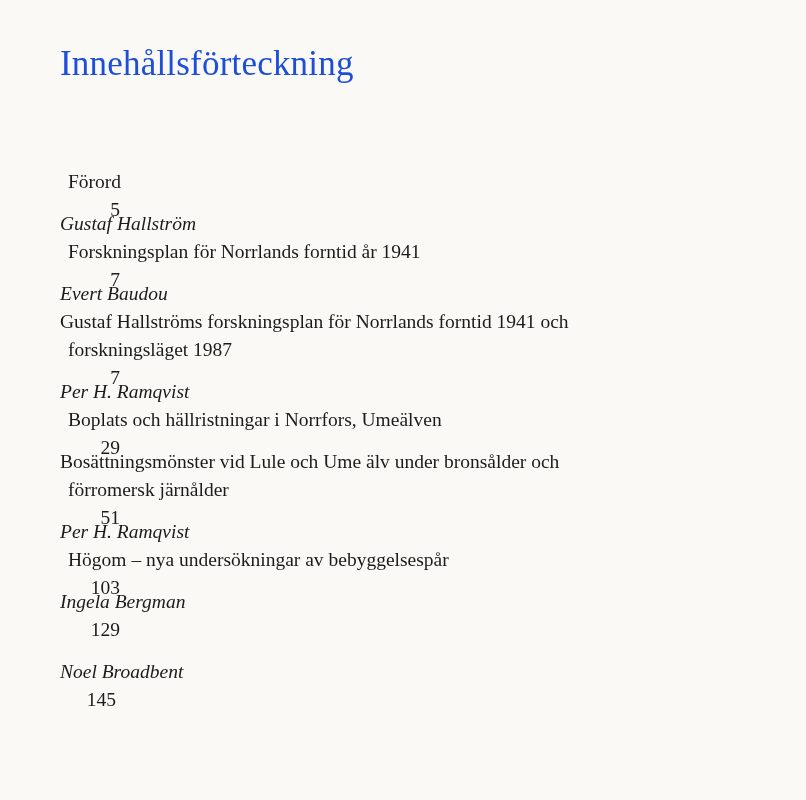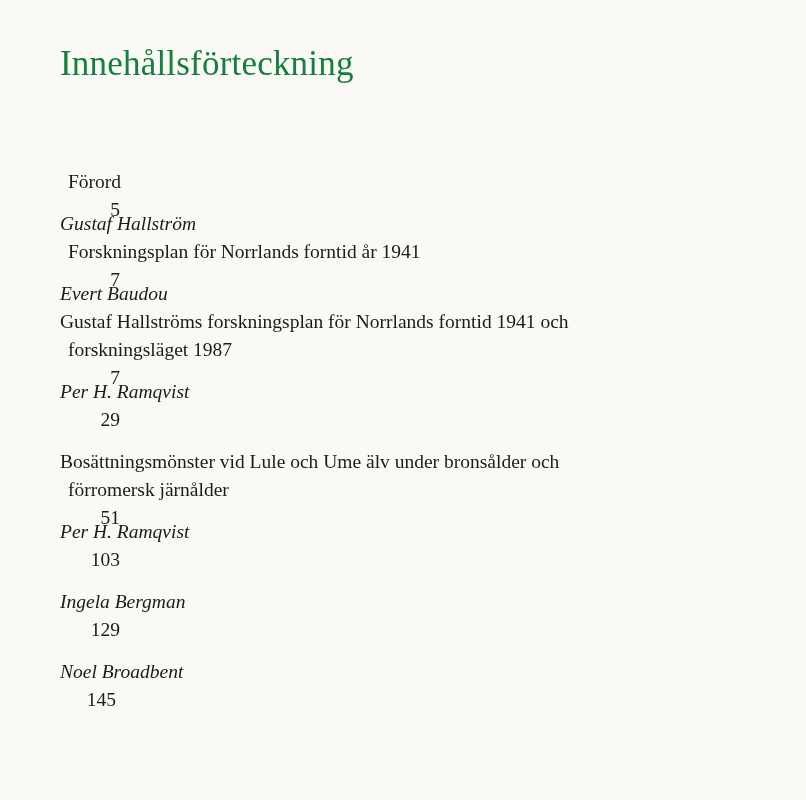--- a/index.html
+++ b/index.html
@@ -5,21 +5,21 @@
   html, body { margin: 0; padding: 0; }
   body {
     width: 806px; height: 800px; overflow: hidden;
     background: #fbf9f6;
     font-family: "Liberation Serif", "DejaVu Serif", serif;
     color: #1c1a1a;
     position: relative;
   }
   .title {
     position: absolute; left: 60px; top: 44px;
-    font-size: 35px; letter-spacing: 0.2px; color: #15803d;
+    font-size: 35px; letter-spacing: 0.2px; color: #1d4ed8;
     font-weight: normal; margin: 0;
   }
   .toc { position: absolute; left: 60px; top: 168px; width: 690px; }
   .line {
     position: relative; height: 28px; line-height: 28px;
     font-size: 19.5px; white-space: nowrap;
   }
   .author { font-style: italic; height: 28px; line-height: 28px; font-size: 19.5px; }
   .entry { display: flex; align-items: baseline; flex-direction: column; }
   .entry .text { flex: 0 0 auto; }
@@ -57,35 +57,37 @@
   <div class="line">Gustaf Hallströms forskningsplan för Norrlands forntid 1941 och</div>
   <div class="line entry">
     <span class="text">forskningsläget 1987</span>
     <span class="dots">. . . . . . . . . . . . . . . . . . . . . . . . . . . . . . . . . . . . . . . . . . . . . . . . . . . .</span>
     <span class="page">7</span>
   </div>
   <div class="gap"></div>
 
   <div class="author">Per H. Ramqvist</div>
   <div class="line entry">
+    <span class="text">Boplats och hällristningar i Norrfors, Umeälven</span>
     <span class="dots">. . . . . . . . . . . . . . . . . . . . . . . . . . . . . . . . . . . . . . . . . . . . . . . . . . . .</span>
     <span class="page">29</span>
   </div>
   <div class="gap"></div>
 
   <div class="line">Bosättningsmönster vid Lule och Ume älv under bronsålder och</div>
   <div class="line entry">
     <span class="text">förromersk järnålder</span>
     <span class="dots">. . . . . . . . . . . . . . . . . . . . . . . . . . . . . . . . . . . . . . . . . . . . . . . . . . . .</span>
     <span class="page">51</span>
   </div>
   <div class="gap"></div>
 
   <div class="author">Per H. Ramqvist</div>
   <div class="line entry">
+    <span class="text">Högom – nya undersökningar av bebyggelsespår</span>
     <span class="dots">. . . . . . . . . . . . . . . . . . . . . . . . . . . . . . . . . . . . . . . . . . . . . . . . . . . .</span>
     <span class="page">103</span>
   </div>
   <div class="gap"></div>
 
   <div class="author">Ingela Bergman</div>
   <div class="line entry">
     <span class="dots">. . . . . . . . . . . . . . . . . . . . . . . . . . . . . . . . . . . . . . . . . . . . . . . . . . . .</span>
     <span class="page">129</span>
   </div>

